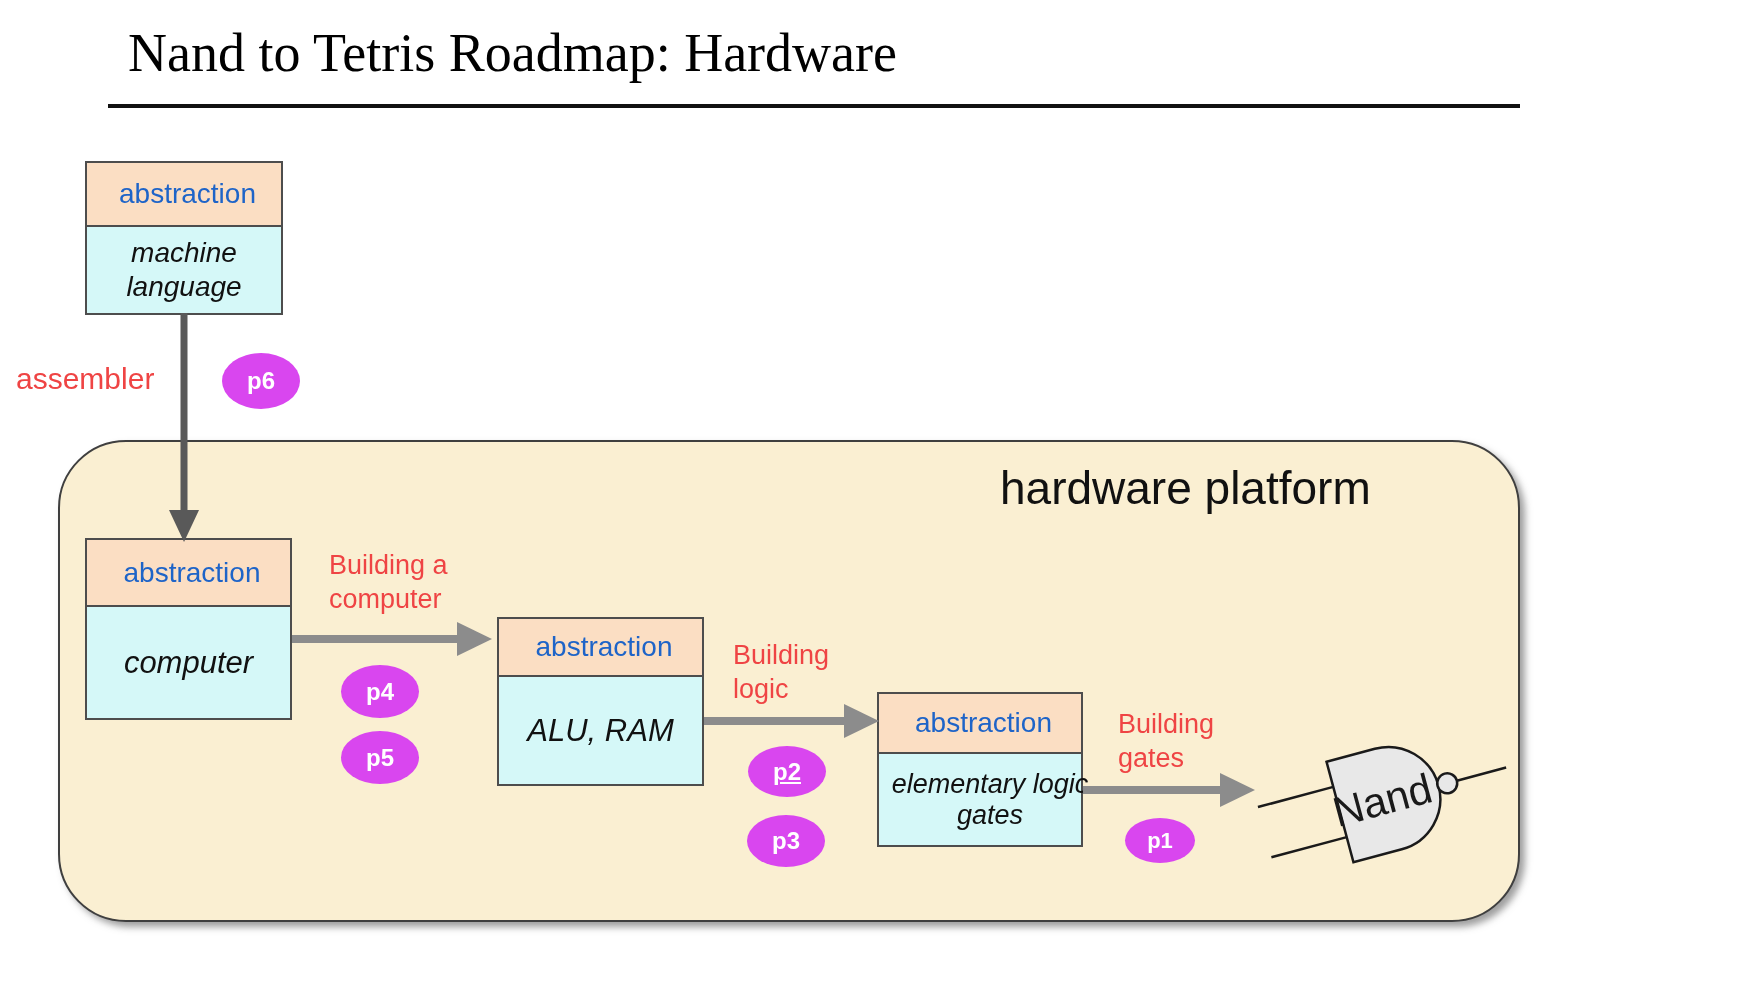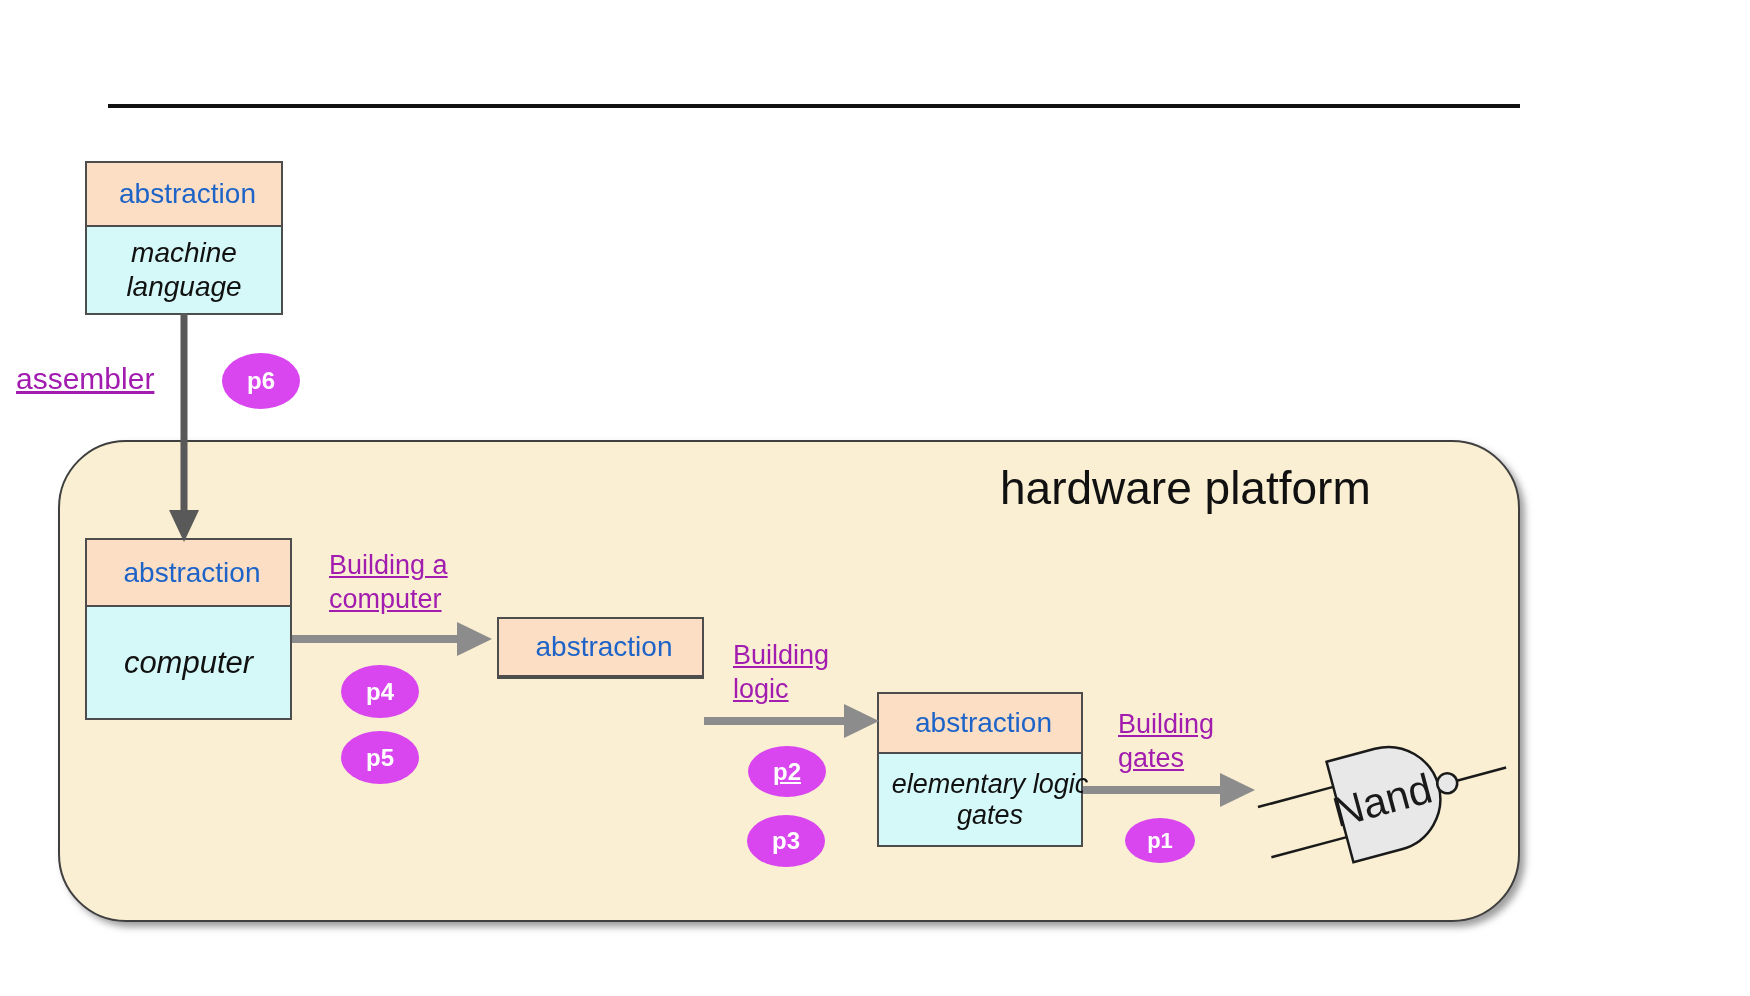--- a/index.html
+++ b/index.html
@@ -36,55 +36,57 @@
     background:#FBDEC3; border-bottom:2px solid #4d4d4d;
     color:#1E64C8; font-size:28px;padding-left:7px;
   }
   .abox .bod {
     display:flex; align-items:center; justify-content:center;
     text-align:center; color:#111111; font-size:28px; line-height:34px;
     padding:0 4px;
     font-style:italic;
   }
 
-  .freelabel { position:absolute; color:#a21caf; font-size:27px; line-height:34px;text-decoration:underline; }
+  .freelabel { position:absolute; color:#ef4444; font-size:27px; line-height:34px; }
 
   .pbadge {
     position:absolute; border-radius:50%;
     background:#d946ef; color:#ffffff;
     display:flex; align-items:center; justify-content:center;
     font-size:24px; font-weight:bold;
   }
 
   .overlay { position:absolute; left:0; top:0; width:1750px; height:996px; pointer-events:none; }
 </style>
 </head>
 <body>
 
 <div class="stage">
 
+  <div class="slide-title">Nand to Tetris Roadmap: Hardware</div>
   <div class="title-rule"></div>
 
   <div class="platform"></div>
   <div class="platform-label">hardware platform</div>
 
   <div class="abox" style="left:85px; top:161px; width:198px;">
     <div class="hdr" style="height:64px;">abstraction</div>
     <div class="bod" style="height:86px; width:194px;">machine language</div>
   </div>
 
   <div class="freelabel" style="left:16px; top:362px; font-size:30px;">assembler</div>
 
   <div class="abox" style="left:85px; top:538px; width:207px;">
     <div class="hdr" style="height:67px;">abstraction</div>
     <div class="bod" style="height:111px; width:203px; font-size:31px;">computer</div>
   </div>
 
   <div class="abox" style="left:497px; top:617px; width:207px;">
     <div class="hdr" style="height:58px;">abstraction</div>
+    <div class="bod" style="height:107px; width:203px; font-size:31px;">ALU, RAM</div>
   </div>
 
   <div class="abox" style="left:877px; top:692px; width:206px;">
     <div class="hdr" style="height:60px;">abstraction</div>
     <div class="bod" style="height:91px; width:222px; font-size:27px; line-height:31px;">elementary logic gates</div>
   </div>
 
   <div class="freelabel" style="left:329px; top:548px;">
     <div>Building a</div>
     <div>computer</div>

